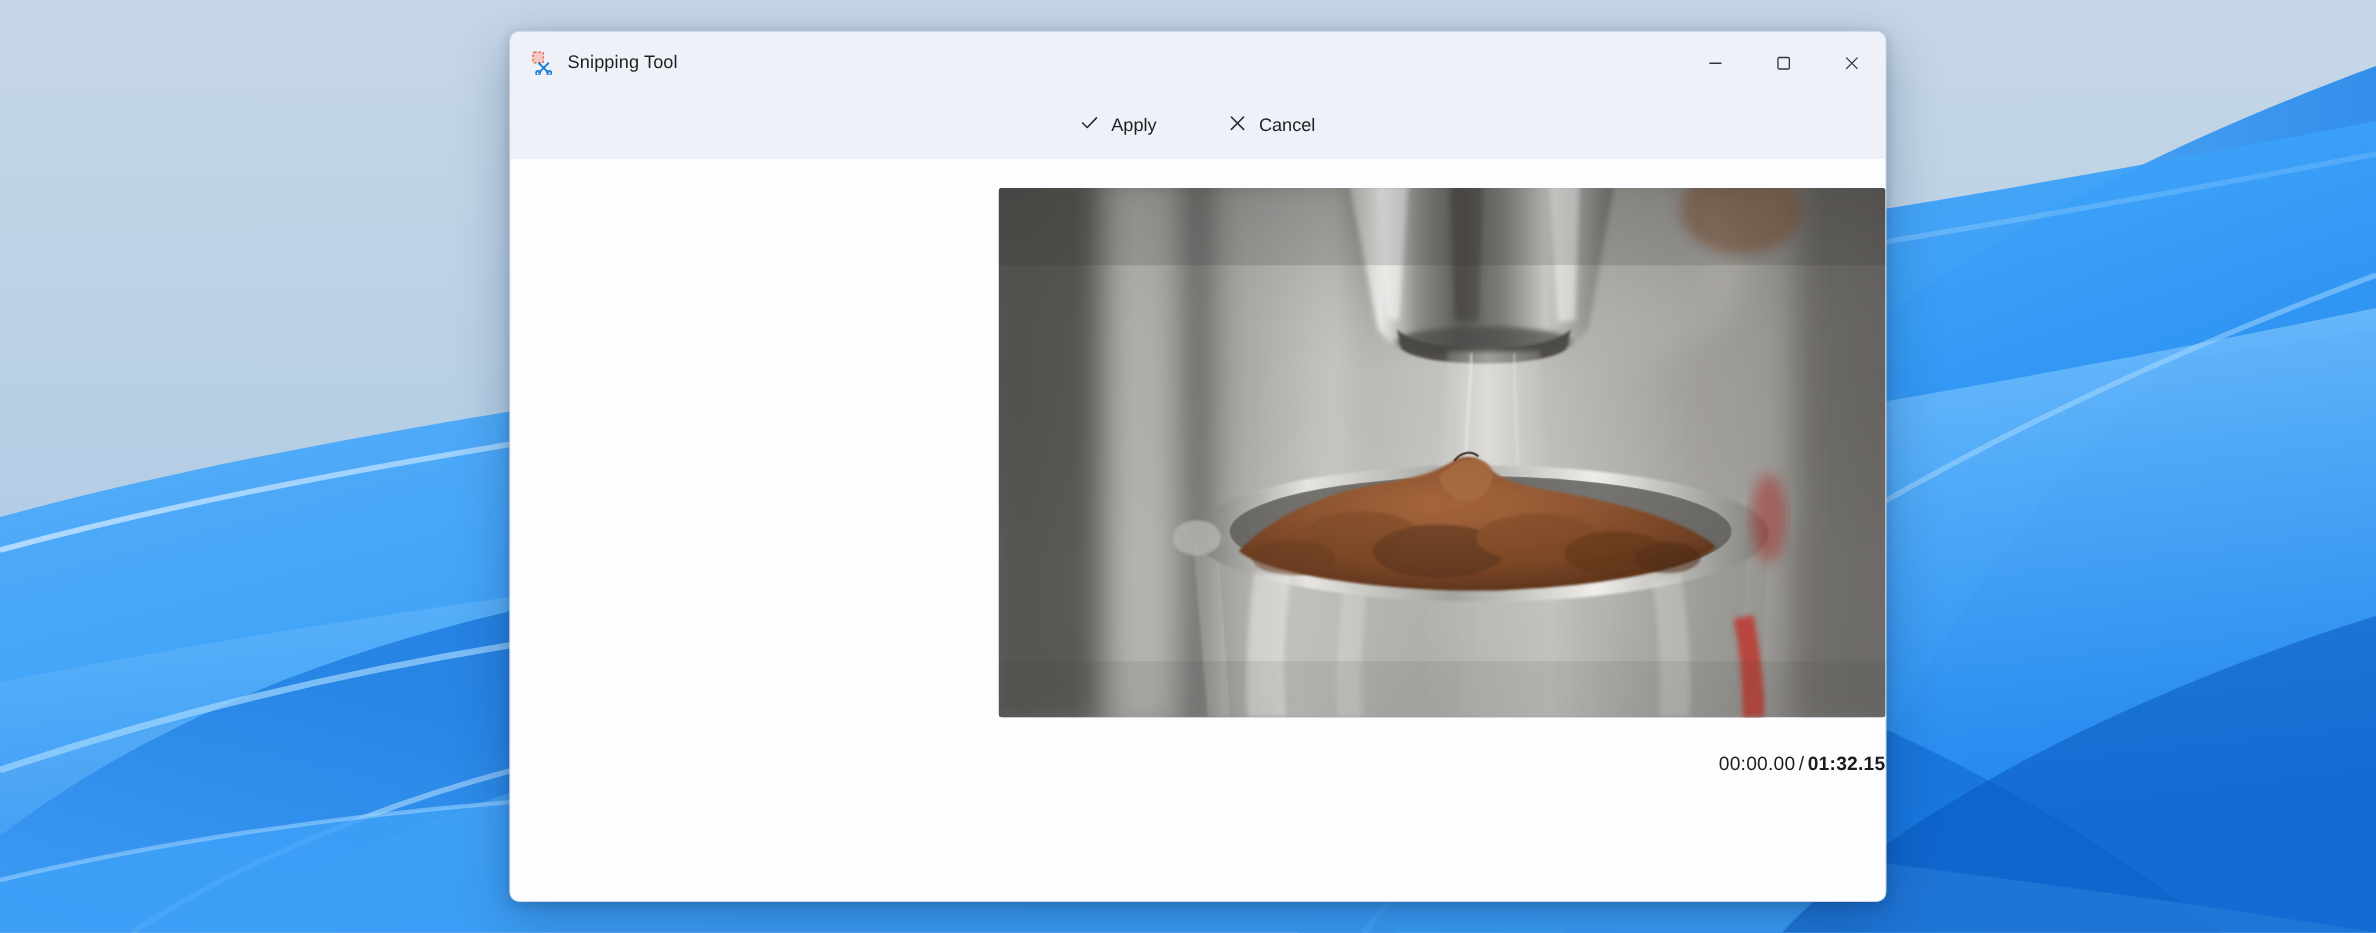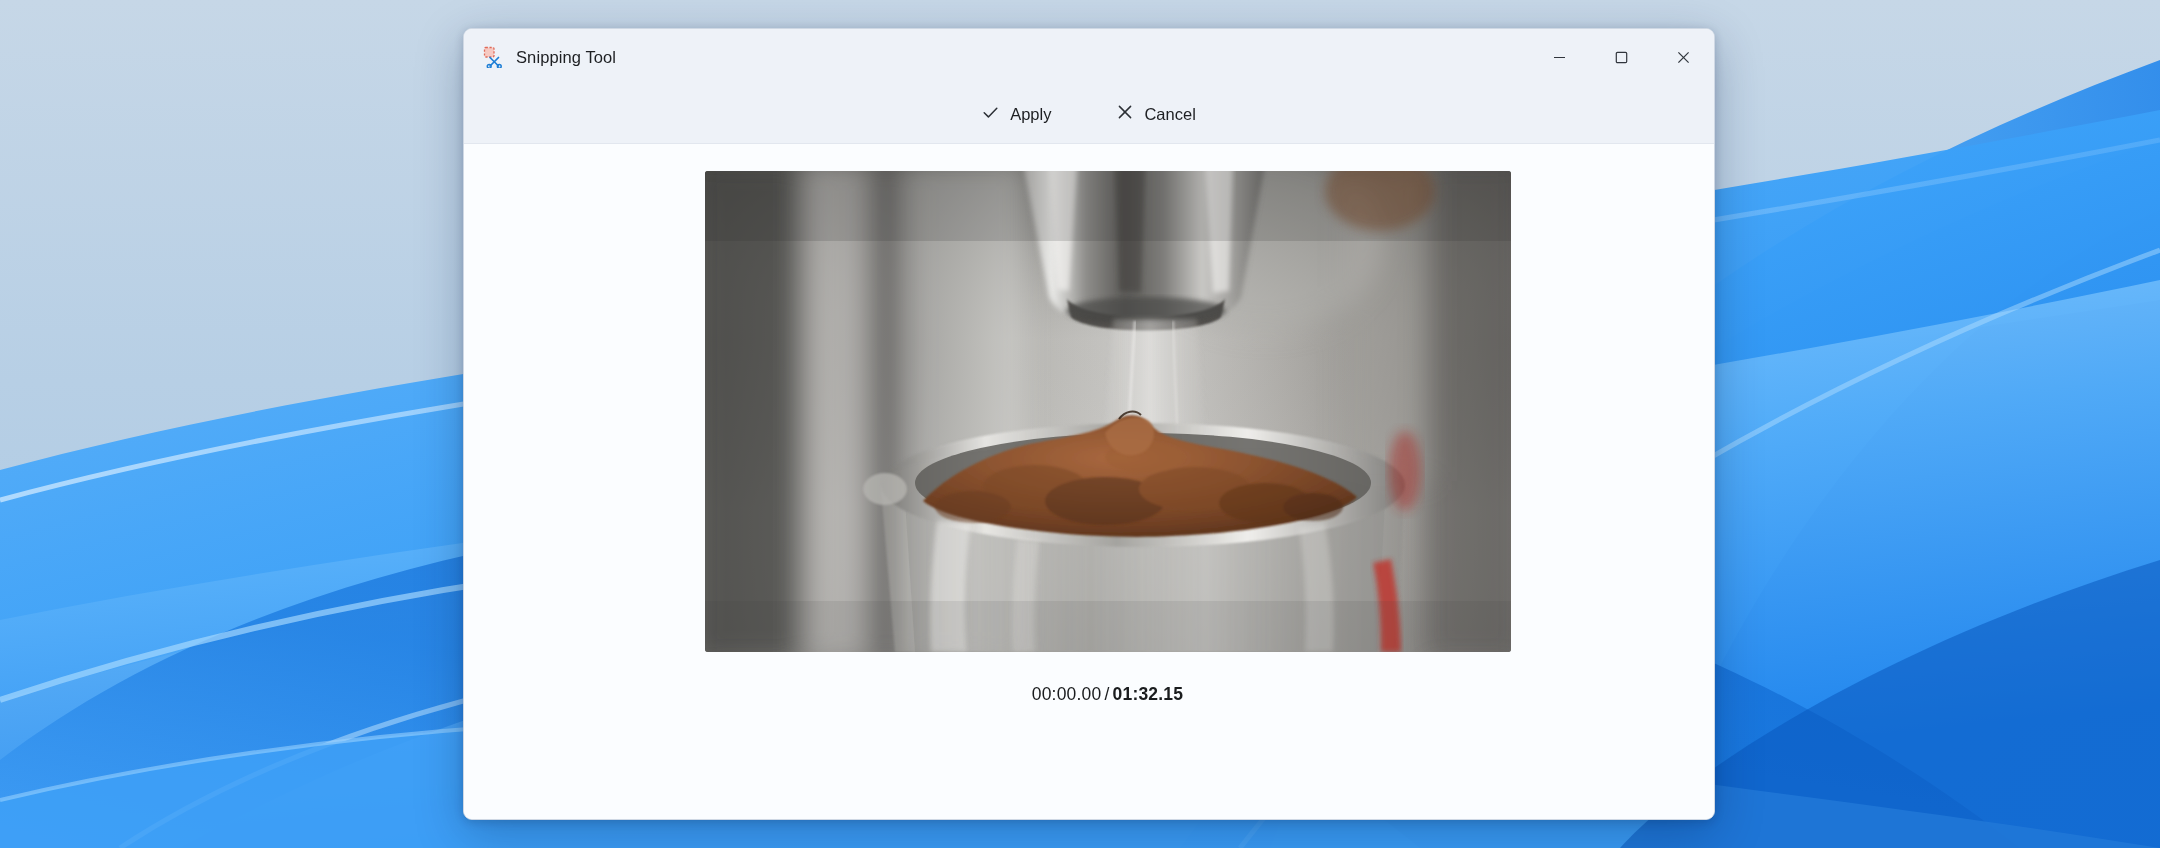--- a/index.html
+++ b/index.html
@@ -83,21 +83,21 @@
     font-size: 16.5px;
   }
 
   
   #content {
     flex: 1 1 auto;
     background: #fbfdff;
     position: relative;
     display: flex;
     flex-direction: column;
-    align-items: center;
+    align-items: flex-end;
     padding-left: 37px;
   }
 
   
   #video-preview {
     margin-top: 27px;
     width: 806px;
     height: 481px;
     border-radius: 3px;
     overflow: hidden;

